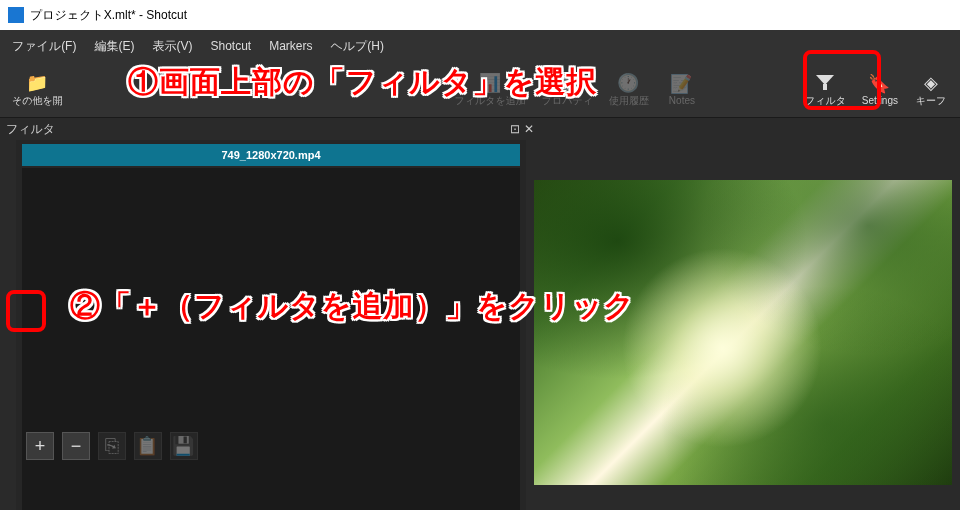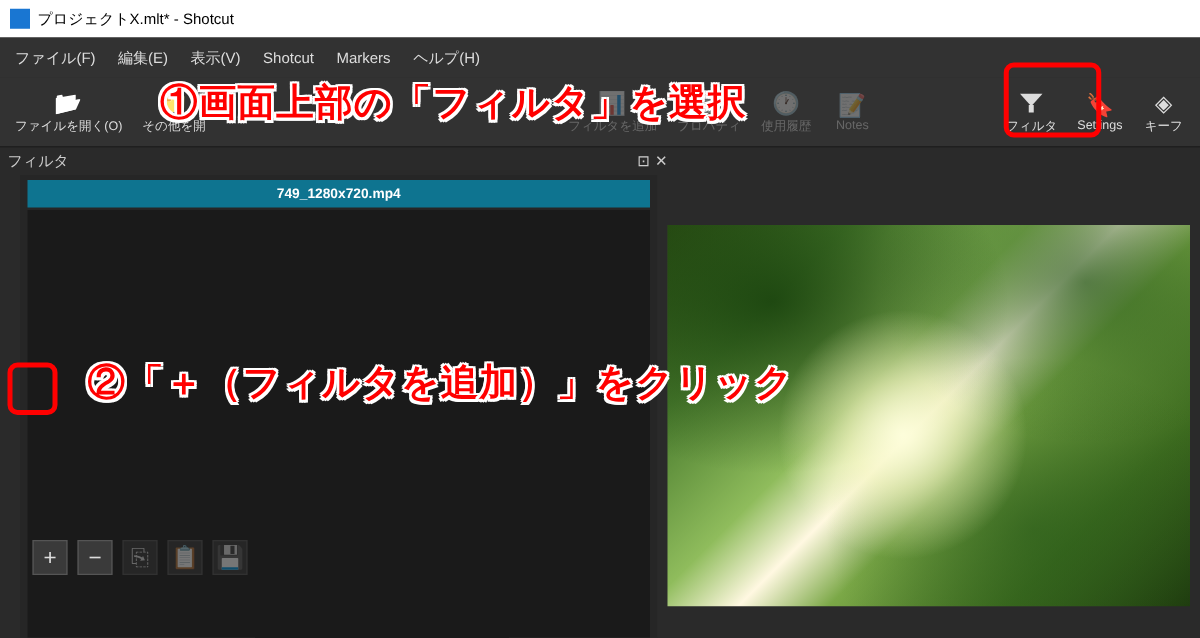--- a/index.html
+++ b/index.html
@@ -199,24 +199,20 @@
   <span class="menu-item">ファイル(F)</span>
   <span class="menu-item">編集(E)</span>
   <span class="menu-item">表示(V)</span>
   <span class="menu-item">Shotcut</span>
   <span class="menu-item">Markers</span>
   <span class="menu-item">ヘルプ(H)</span>
 </div>
 
 <div class="toolbar">
   <div class="tool-btn">
-    <span class="tool-icon folder-icon"></span>
-    <span>ファイルを開く(O)</span>
-  </div>
-  <div class="tool-btn">
     <span class="tool-icon">📁</span>
     <span>その他を開</span>
   </div>
   <div style="flex:1"></div>
   <div class="tool-btn" style="opacity:0.3">
     <span class="tool-icon">📊</span>
     <span>フィルタを追加</span>
   </div>
   <div class="tool-btn" style="opacity:0.3">
     <span class="tool-icon">📋</span>

